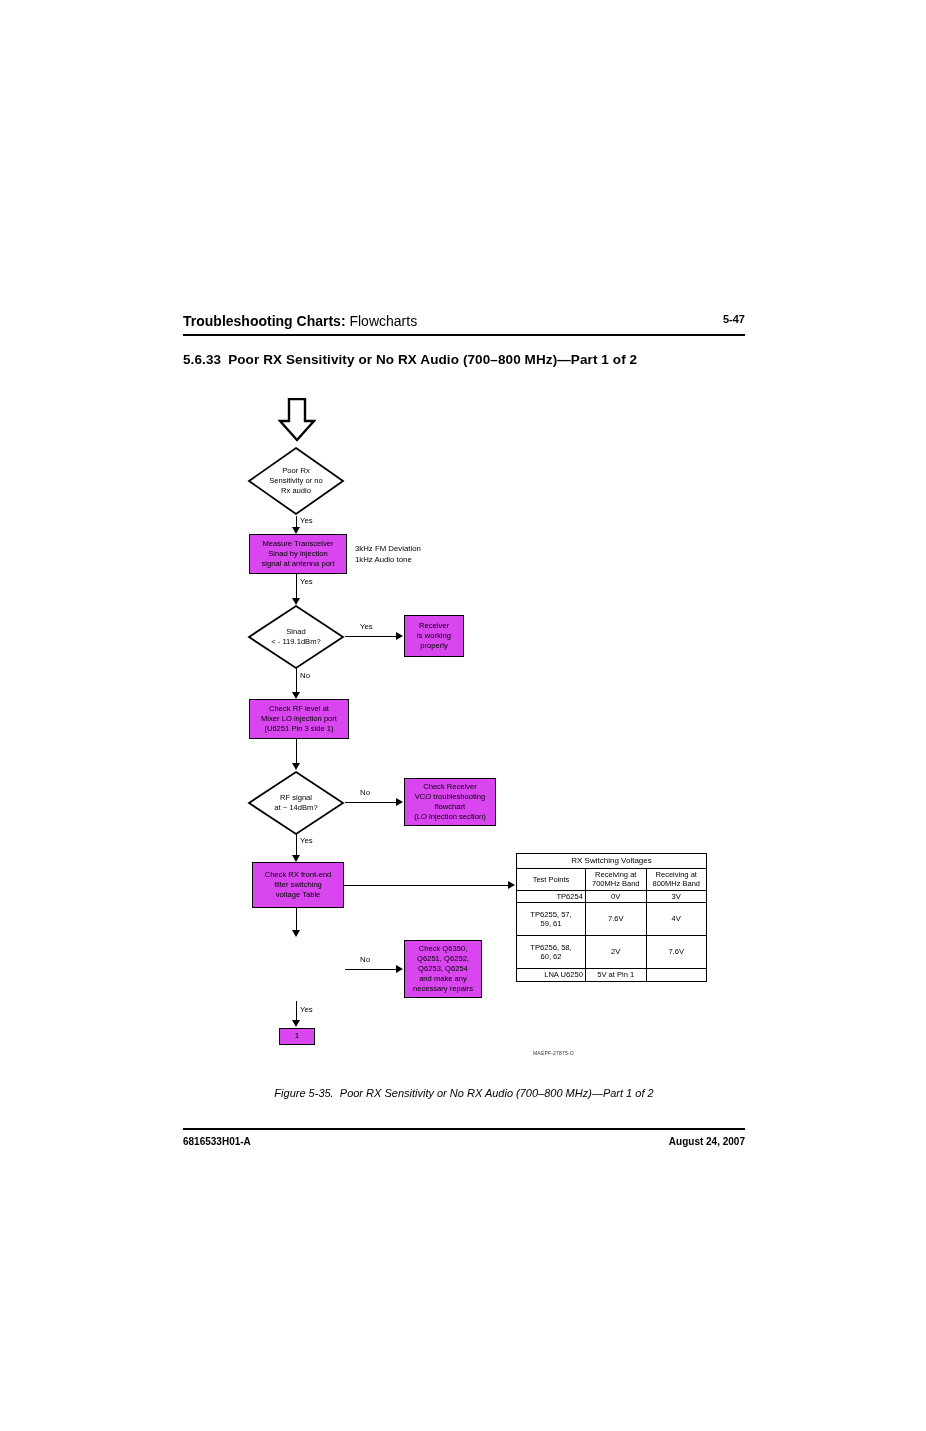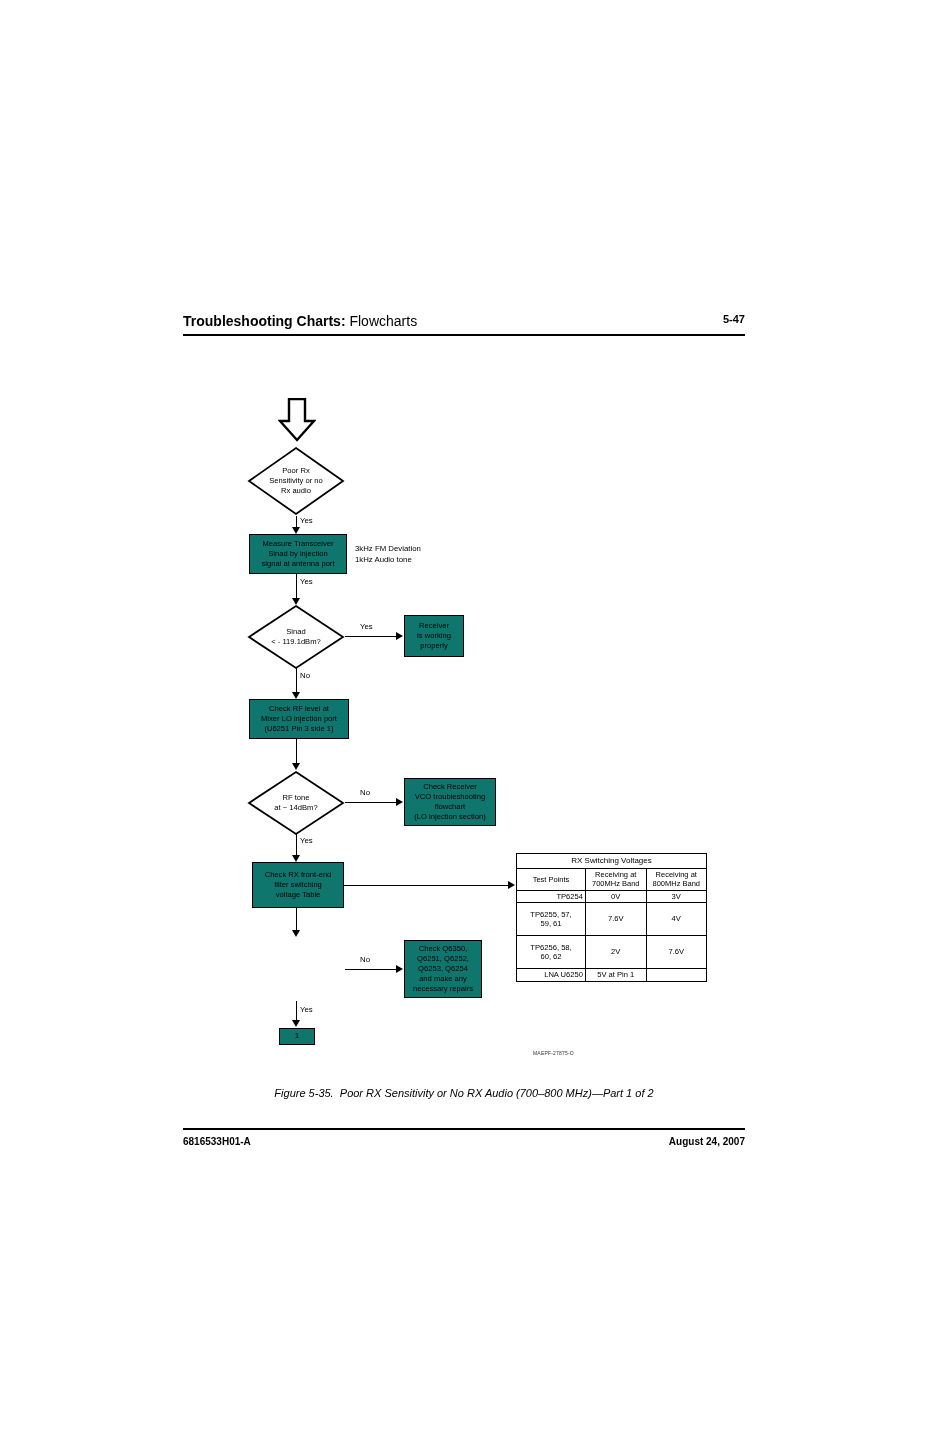--- a/index.html
+++ b/index.html
@@ -66,21 +66,21 @@
   }
   .sec-num { margin-right: 7px; }
 
   
   .fc { position: absolute; left: 4px; top: 0; width: 744px; height: 1431px; }
 
   .box {
     position: absolute;
     box-sizing: border-box;
     border: 1.6px solid #000;
-    background: #0f766e;
+    background: #d946ef;
     display: flex;
     align-items: center;
     justify-content: center;
     text-align: center;
     font-size: 7.6px;
     line-height: 1.32;
     padding: 1px 2px;
   }
 
   .diamond-wrap {
@@ -231,20 +231,23 @@
 <body>
 
 <div class="page">
 
   <div class="hdr">
     <div class="hdr-left"><b>Troubleshooting Charts:</b> <span>Flowcharts</span></div>
     <div class="hdr-right">5-47</div>
   </div>
   <div class="hdr-rule"></div>
 
+  <div class="sec-title">
+    <span class="sec-num">5.6.33</span><span>Poor RX Sensitivity or No RX Audio (700–800 MHz)—Part 1 of 2</span>
+  </div>
 
   <div class="fc">
 
     <svg style="position:absolute;left:274px;top:398px;" width="38" height="44">
       <polygon points="11,1 27,1 27,23 36,23 19,42 2,23 11,23" fill="#ffffff" stroke="#000000" stroke-width="2.4" stroke-linejoin="miter"></polygon>
     </svg>
 
     <div class="diamond-wrap" style="left:243px;top:446px;width:98px;height:70px;">
       <svg width="98" height="70">
           <polygon points="49,2 96,35 49,68 2,35" fill="#fff" stroke="#000" stroke-width="1.8"></polygon>
@@ -293,21 +296,21 @@
 Mixer LO injection port
 (U6251 Pin 3 side 1)</div>
 
     <div class="vline" style="left:292px;top:739px;height:26px;"></div>
     <div class="arrow-down" style="left:287.8px;top:763px;"></div>
 
     <div class="diamond-wrap" style="left:243px;top:770px;width:98px;height:66px;">
       <svg width="98" height="66">
           <polygon points="49,2 96,33 49,64 2,33" fill="#fff" stroke="#000" stroke-width="1.8"></polygon>
         </svg>
-      <div class="diamond-label" style="white-space:pre-line;">RF tone
+      <div class="diamond-label" style="white-space:pre-line;">RF signal
 at ~ 14dBm?</div>
     </div>
 
     <div class="hline" style="left:341px;top:802px;width:52px;"></div>
     <div class="arrow-right" style="left:392px;top:797.8px;"></div>
     <div class="edge-label" style="left:356px;top:789px;">No</div>
 
     <div class="box" style="left:400px;top:778px;width:92px;height:48px;white-space:pre-line;">Check Receiver
 VCO troubleshooting
 flowchart

